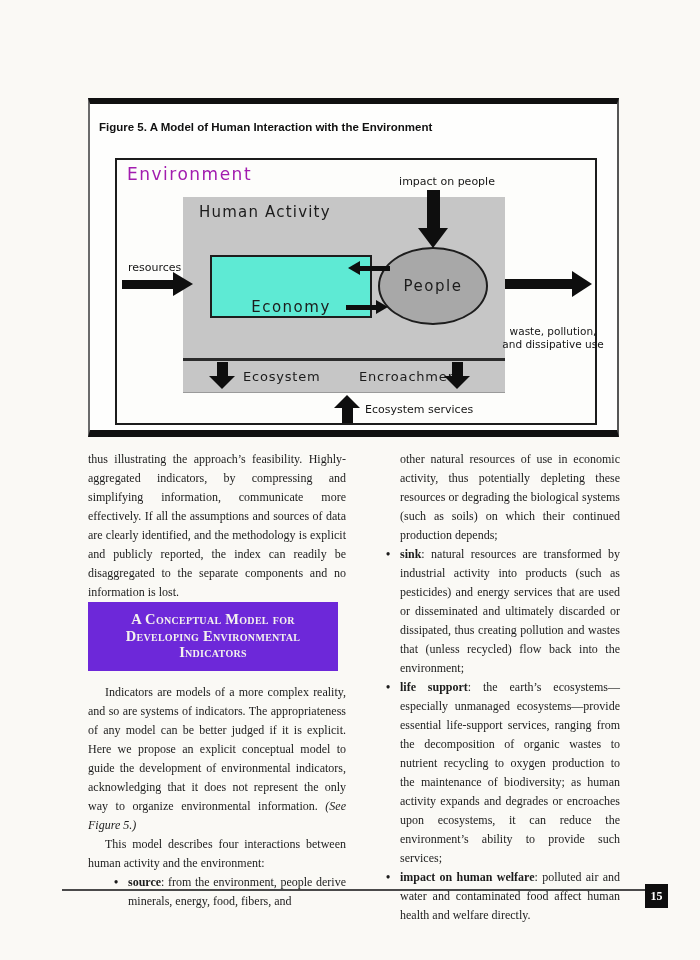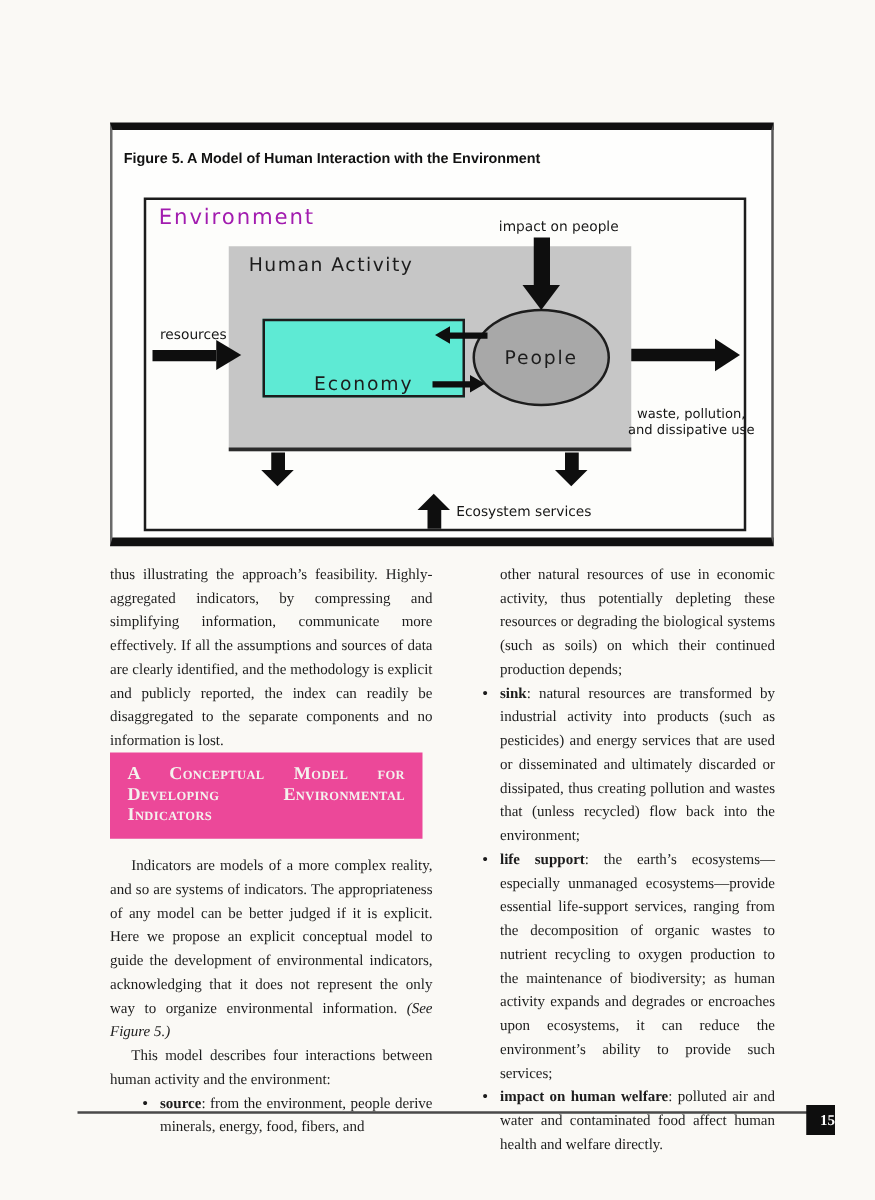--- a/index.html
+++ b/index.html
@@ -67,36 +67,36 @@
   .arrow.u .shaft{flex:1;}
   
   .col{position:absolute;top:450px;font-size:12px;line-height:19px;text-align:justify;}
   .col-left{left:88px;width:258px;}
   .col-right{left:358px;width:262px;}
   .col p{margin:0;}
   .p1{margin-bottom:13px;}
   .indent{text-indent:17px;}
   .heading-box{
     width:222px;padding:9px 14px 10px;margin:0 0 12px 0;
-    background:#ec4899;color:#f4f2ee;
+    background:#6d28d9;color:#f4f2ee;text-align:center;
     font-weight:bold;font-variant:small-caps;
     font-size:14.5px;line-height:16.5px;letter-spacing:0.3px;
   }
   .bullet{position:relative;padding-left:40px;}
   .bullet .marker{position:absolute;left:26px;top:0;font-weight:bold;}
   .col-right .cont{padding-left:42px;}
   .col-right .bullet{padding-left:42px;}
   .col-right .bullet .marker{left:28px;}
   b{font-weight:bold;}
   
   .footer-rule{position:absolute;left:62px;top:889px;width:584px;height:2px;background:#4a4a4a;}
   .page-badge{
     position:absolute;left:645px;top:884px;width:23px;height:24px;background:#0e0e0e;
     color:#ffffff;font-weight:bold;font-size:12px;
-    display:flex;align-items:center;justify-content:flex-end;
+    display:flex;align-items:center;justify-content:center;
   }
 </style>
 </head>
 <body>
 
 <div class="figure-panel">
   <div class="figure-caption">Figure 5. A Model of Human Interaction with the Environment</div>
 
   <div class="env-box">
     <div class="env-label">Environment</div>
@@ -114,20 +114,24 @@
         <div class="head" style="border-top-width:7px;border-bottom-width:7px;border-right:12px solid #0e0e0e;"></div>
         <div class="shaft" style="height:5px;"></div>
       </div>
 
       <div class="arrow r" style="left:163px;top:103px;width:45px;height:14px;">
         <div class="shaft" style="height:5px;"></div>
         <div class="head" style="border-top-width:7px;border-bottom-width:7px;border-left:12px solid #0e0e0e;"></div>
       </div>
     </div>
 
+    <div class="strip">
+      <div class="strip-label lab-eco">Ecosystem</div>
+      <div class="strip-label lab-enc">Encroachment</div>
+    </div>
 
     <div class="arrow r" style="left:5px;top:112px;width:74px;height:24px;">
       <div class="shaft" style="height:9px;"></div>
       <div class="head" style="border-top-width:12px;border-bottom-width:12px;border-left:20px solid #0e0e0e;"></div>
     </div>
     <div class="arrow r" style="left:388px;top:111px;width:90px;height:26px;">
       <div class="shaft" style="height:10px;"></div>
       <div class="head" style="border-top-width:13px;border-bottom-width:13px;border-left:20px solid #0e0e0e;"></div>
     </div>
     <div class="arrow d" style="left:301px;top:30px;width:30px;height:61px;">

